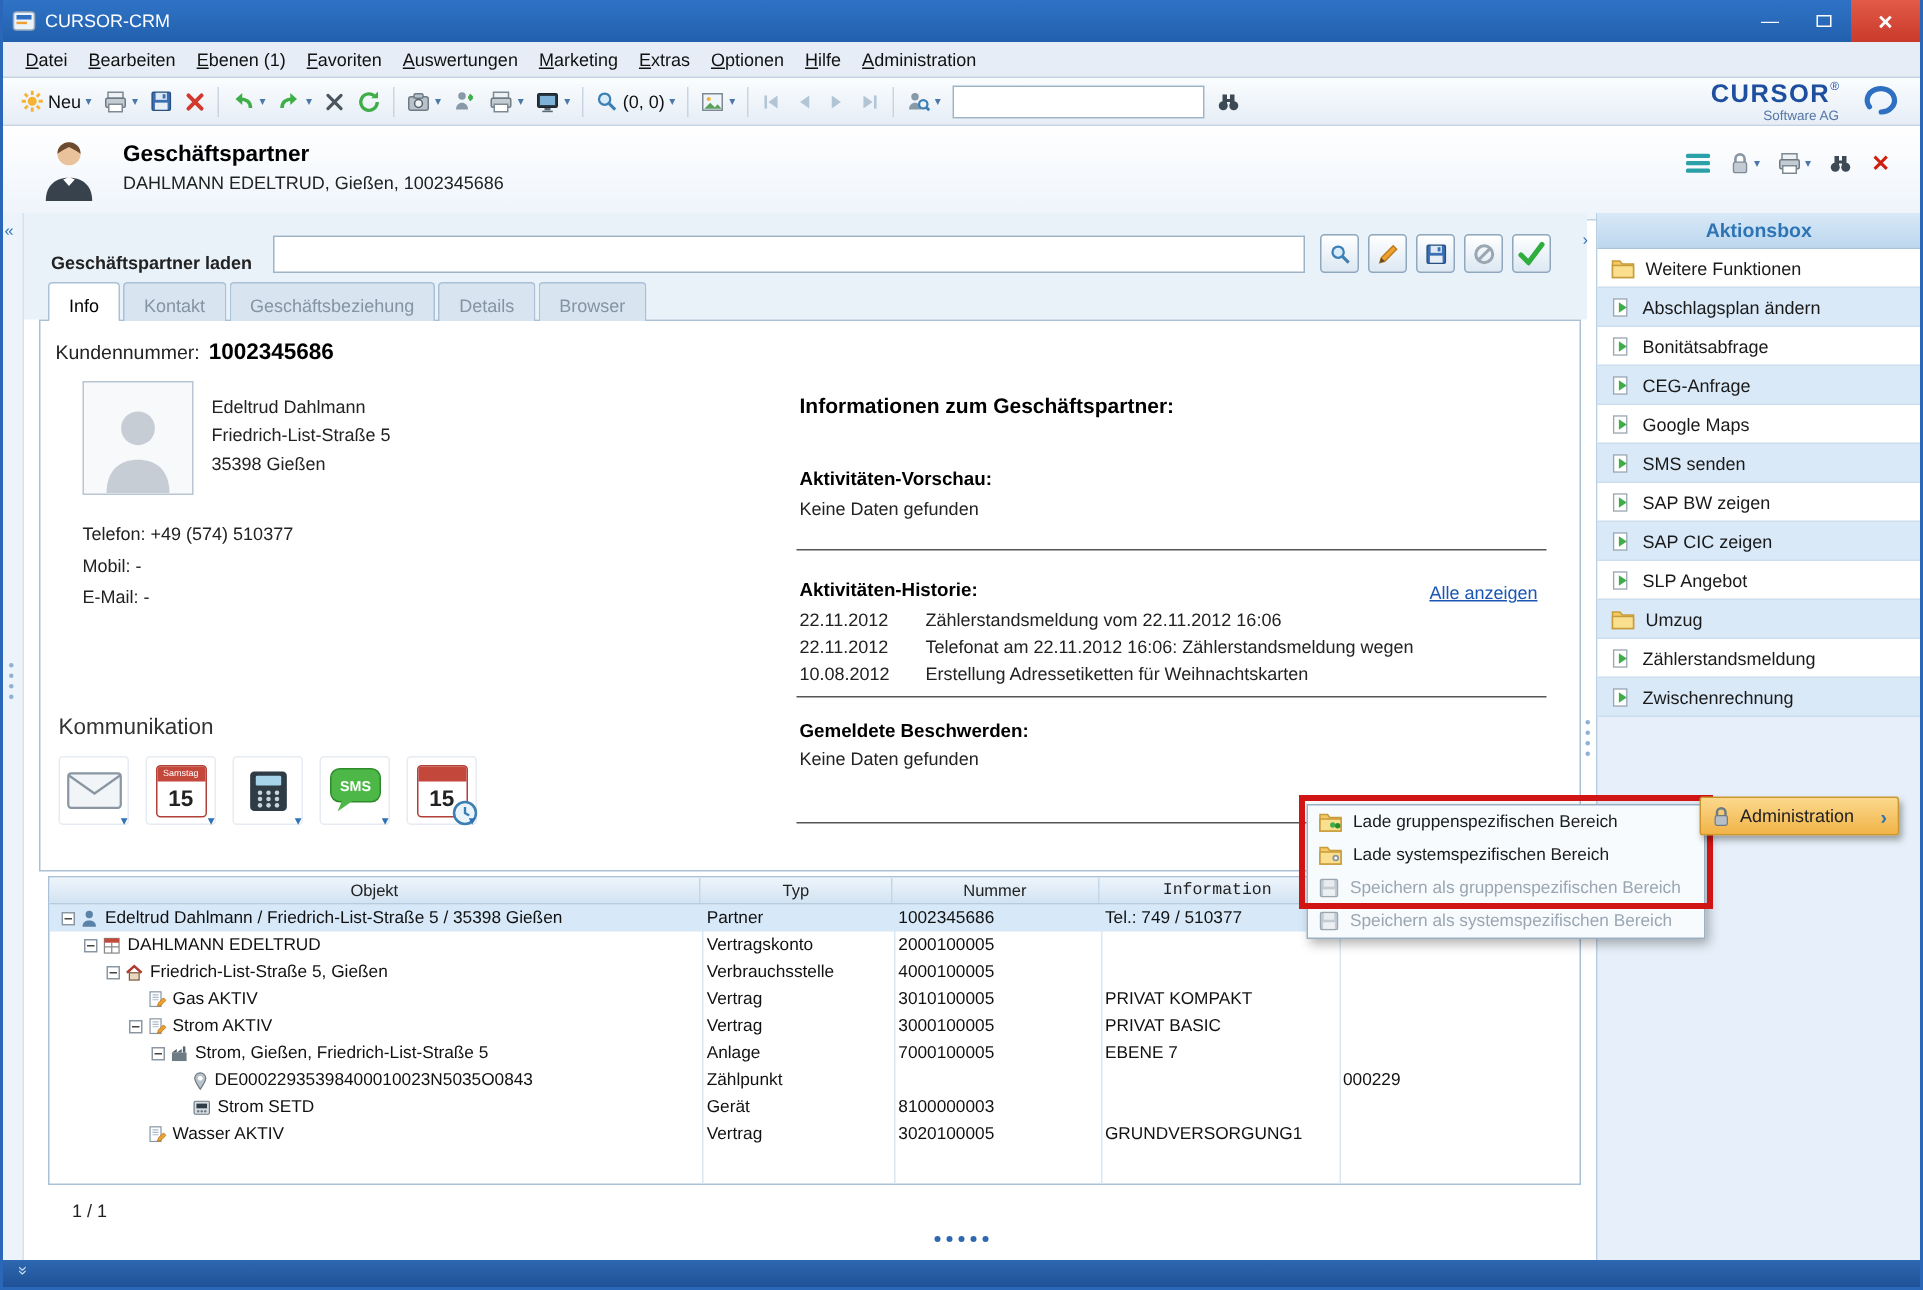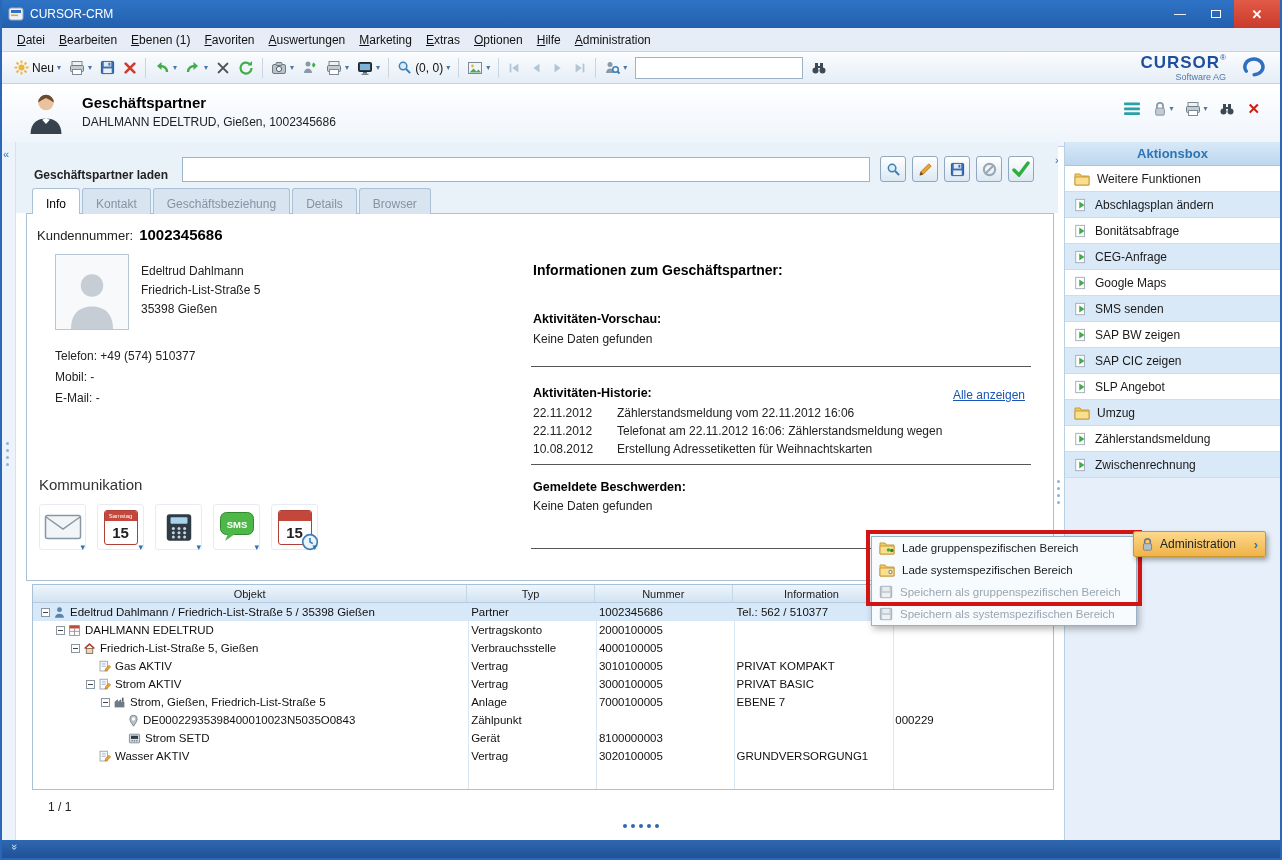--- a/index.html
+++ b/index.html
@@ -590,41 +590,41 @@
       <div class="ip-text" style="top:285px">Keine Daten gefunden</div>
       <div class="ip-hr" style="top:334px"></div>
     </div>
   </div>
 
   <div class="grid" id="grid">
     <div class="g-head" id="g-head">
         <div class="g-hcell" style="width: 435px;">Objekt</div>
         <div class="g-hcell" style="width: 128px;">Typ</div>
         <div class="g-hcell" style="width: 138px;">Nummer</div>
-        <div class="g-hcell" style="width: 159px;">Information</div>
+        <div class="g-hcell" style="width: 159px; font-family: Liberation Mono, monospace;">Information</div>
         <div class="g-hcell" style="width: 162px;"></div>
       </div>
     <div id="g-body">
         <div class="g-row selected">
           <div class="g-cell" style="width:435px">
             <span style="display:inline-block;flex:0 0 4px"></span>
             <span class="exp">
               <span class="exp-m"></span>
             </span>
             <span class="ic ">
               <svg width="13" height="13" viewBox="0 0 16 16">
                 <circle cx="8" cy="4.5" r="3" fill="#5b82a8"></circle>
                 <path d="M2.5 14.5c0-3.5 2.5-5 5.5-5s5.5 1.5 5.5 5z" fill="#5b82a8"></path>
               </svg>
             </span>
             <span class="g-label">Edeltrud Dahlmann / Friedrich-List-Straße 5 / 35398 Gießen</span>
           </div>
           <div class="g-cell" style="width:128px">Partner</div>
           <div class="g-cell" style="width:138px">1002345686</div>
-          <div class="g-cell" style="width:159px">Tel.: 562 / 510377</div>
+          <div class="g-cell" style="width:159px">Tel.: 749 / 510377</div>
           <div class="g-cell" style="width:162px"></div>
         </div>
         <div class="g-row">
           <div class="g-cell" style="width:435px">
             <span style="display:inline-block;flex:0 0 19px"></span>
             <span class="exp">
               <span class="exp-m"></span>
             </span>
             <span class="ic ">
               <svg width="13" height="13" viewBox="0 0 16 16">

